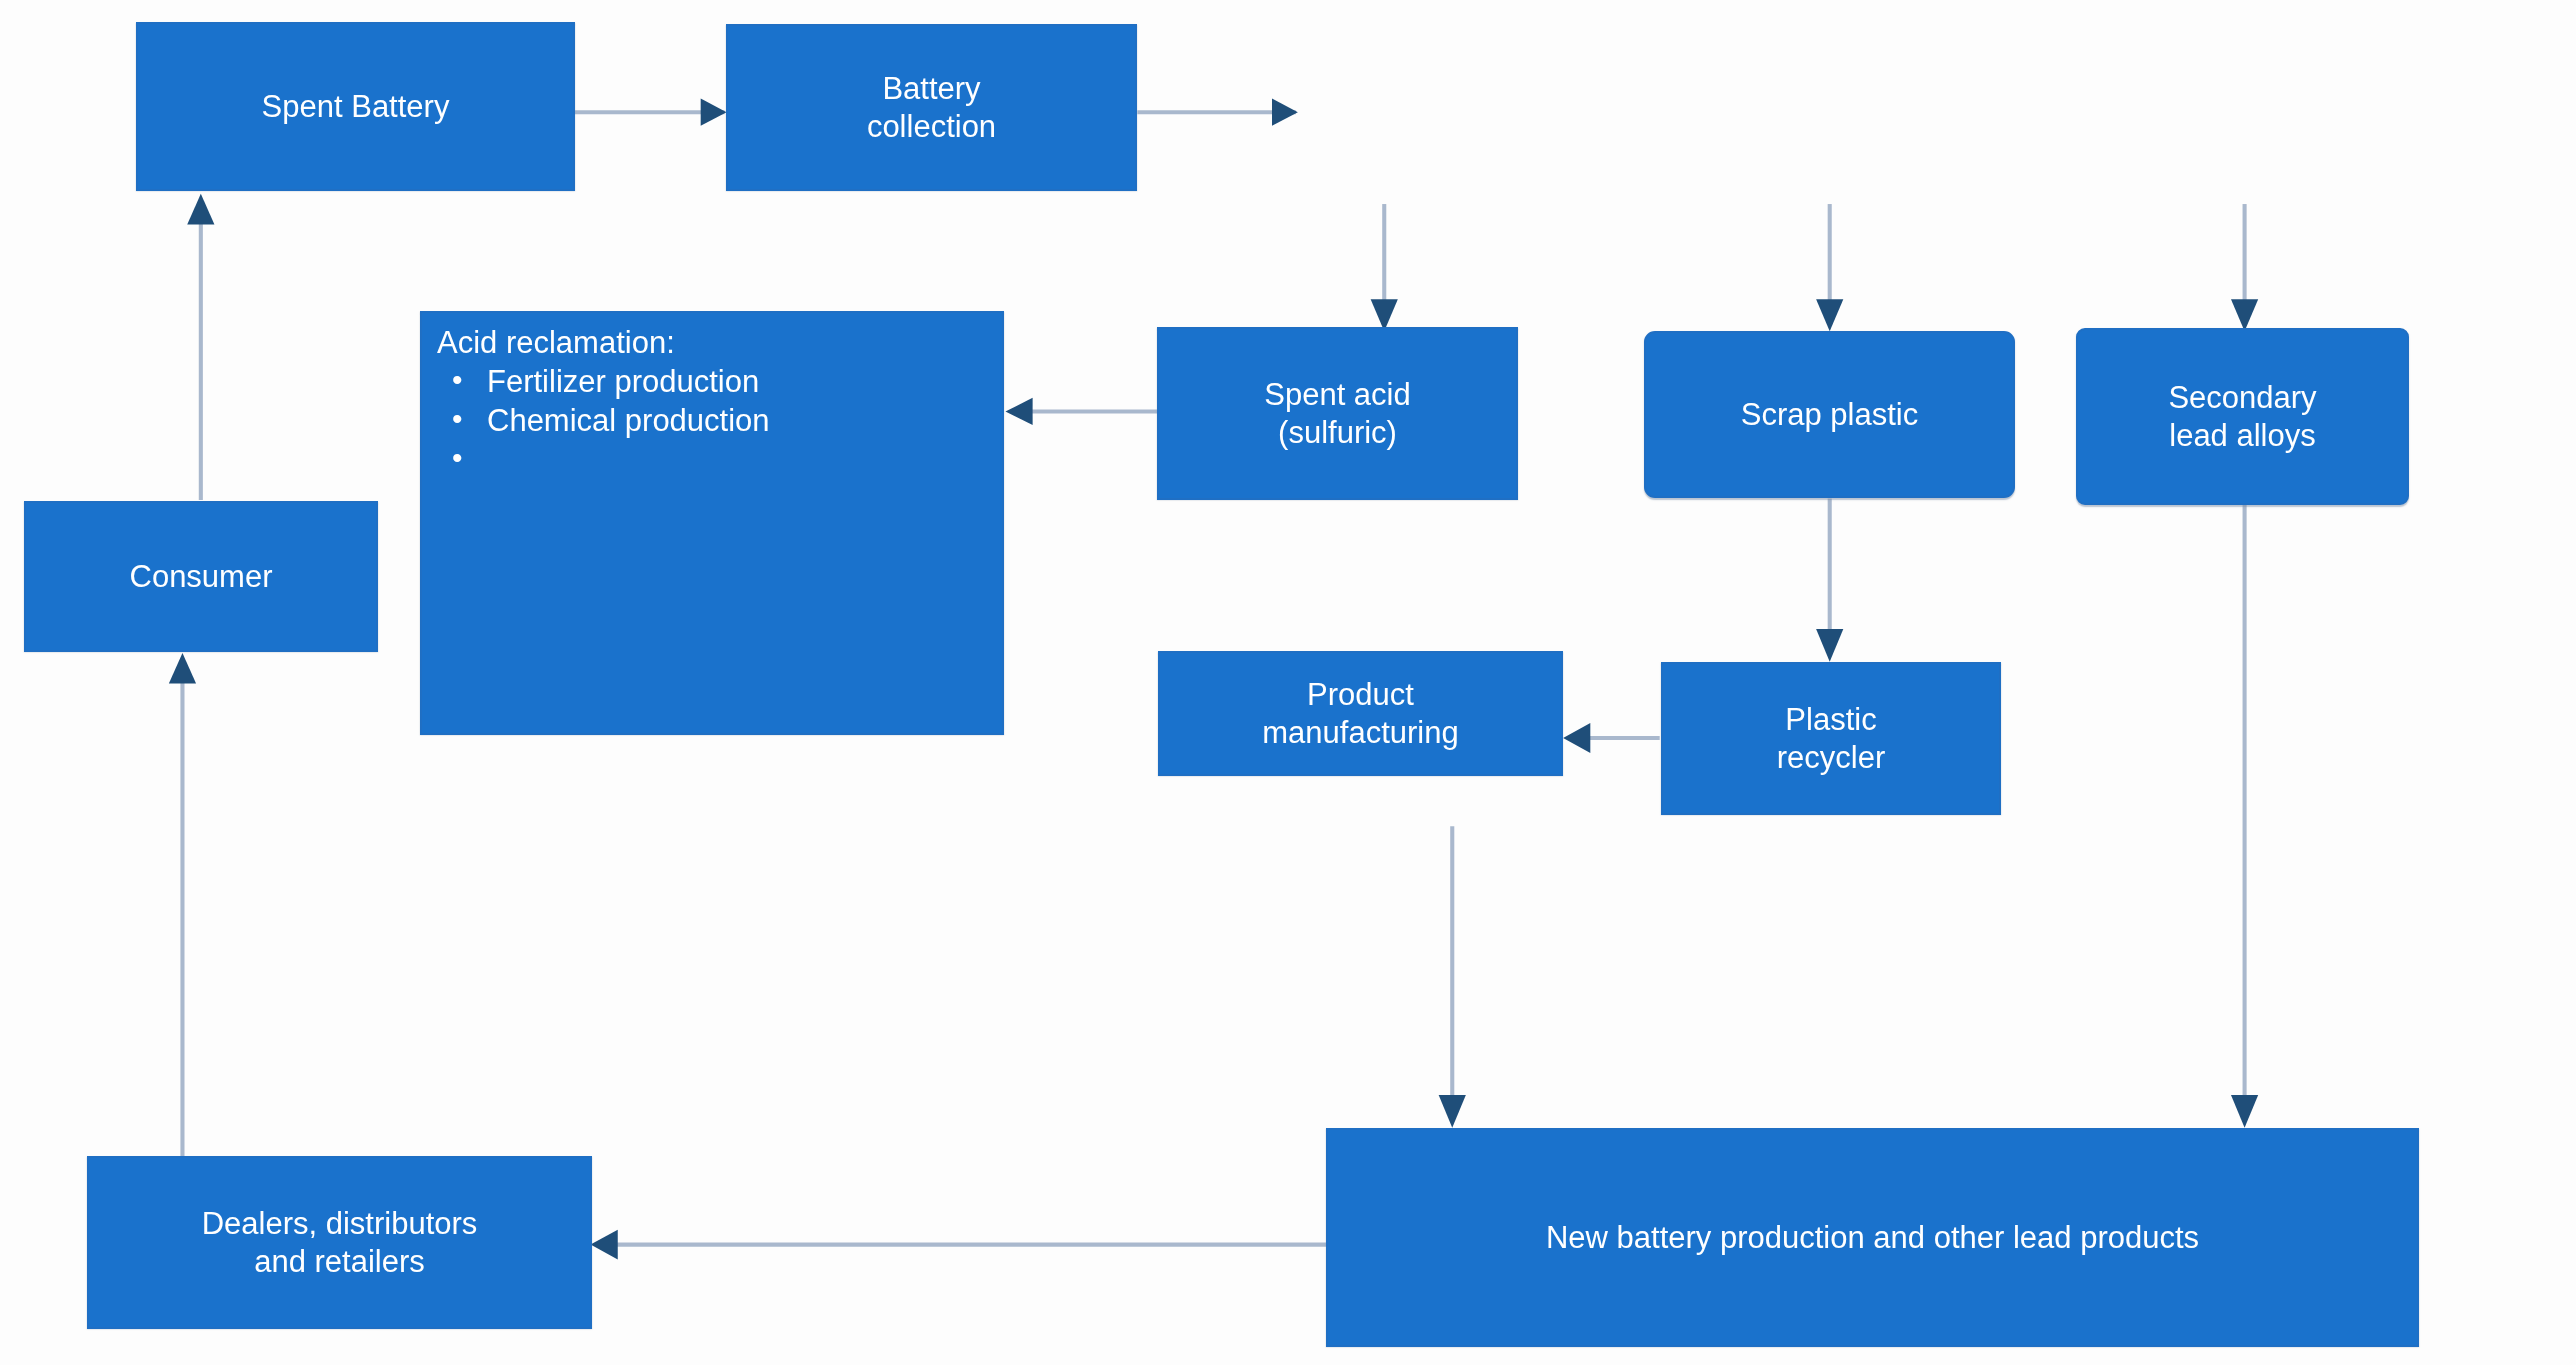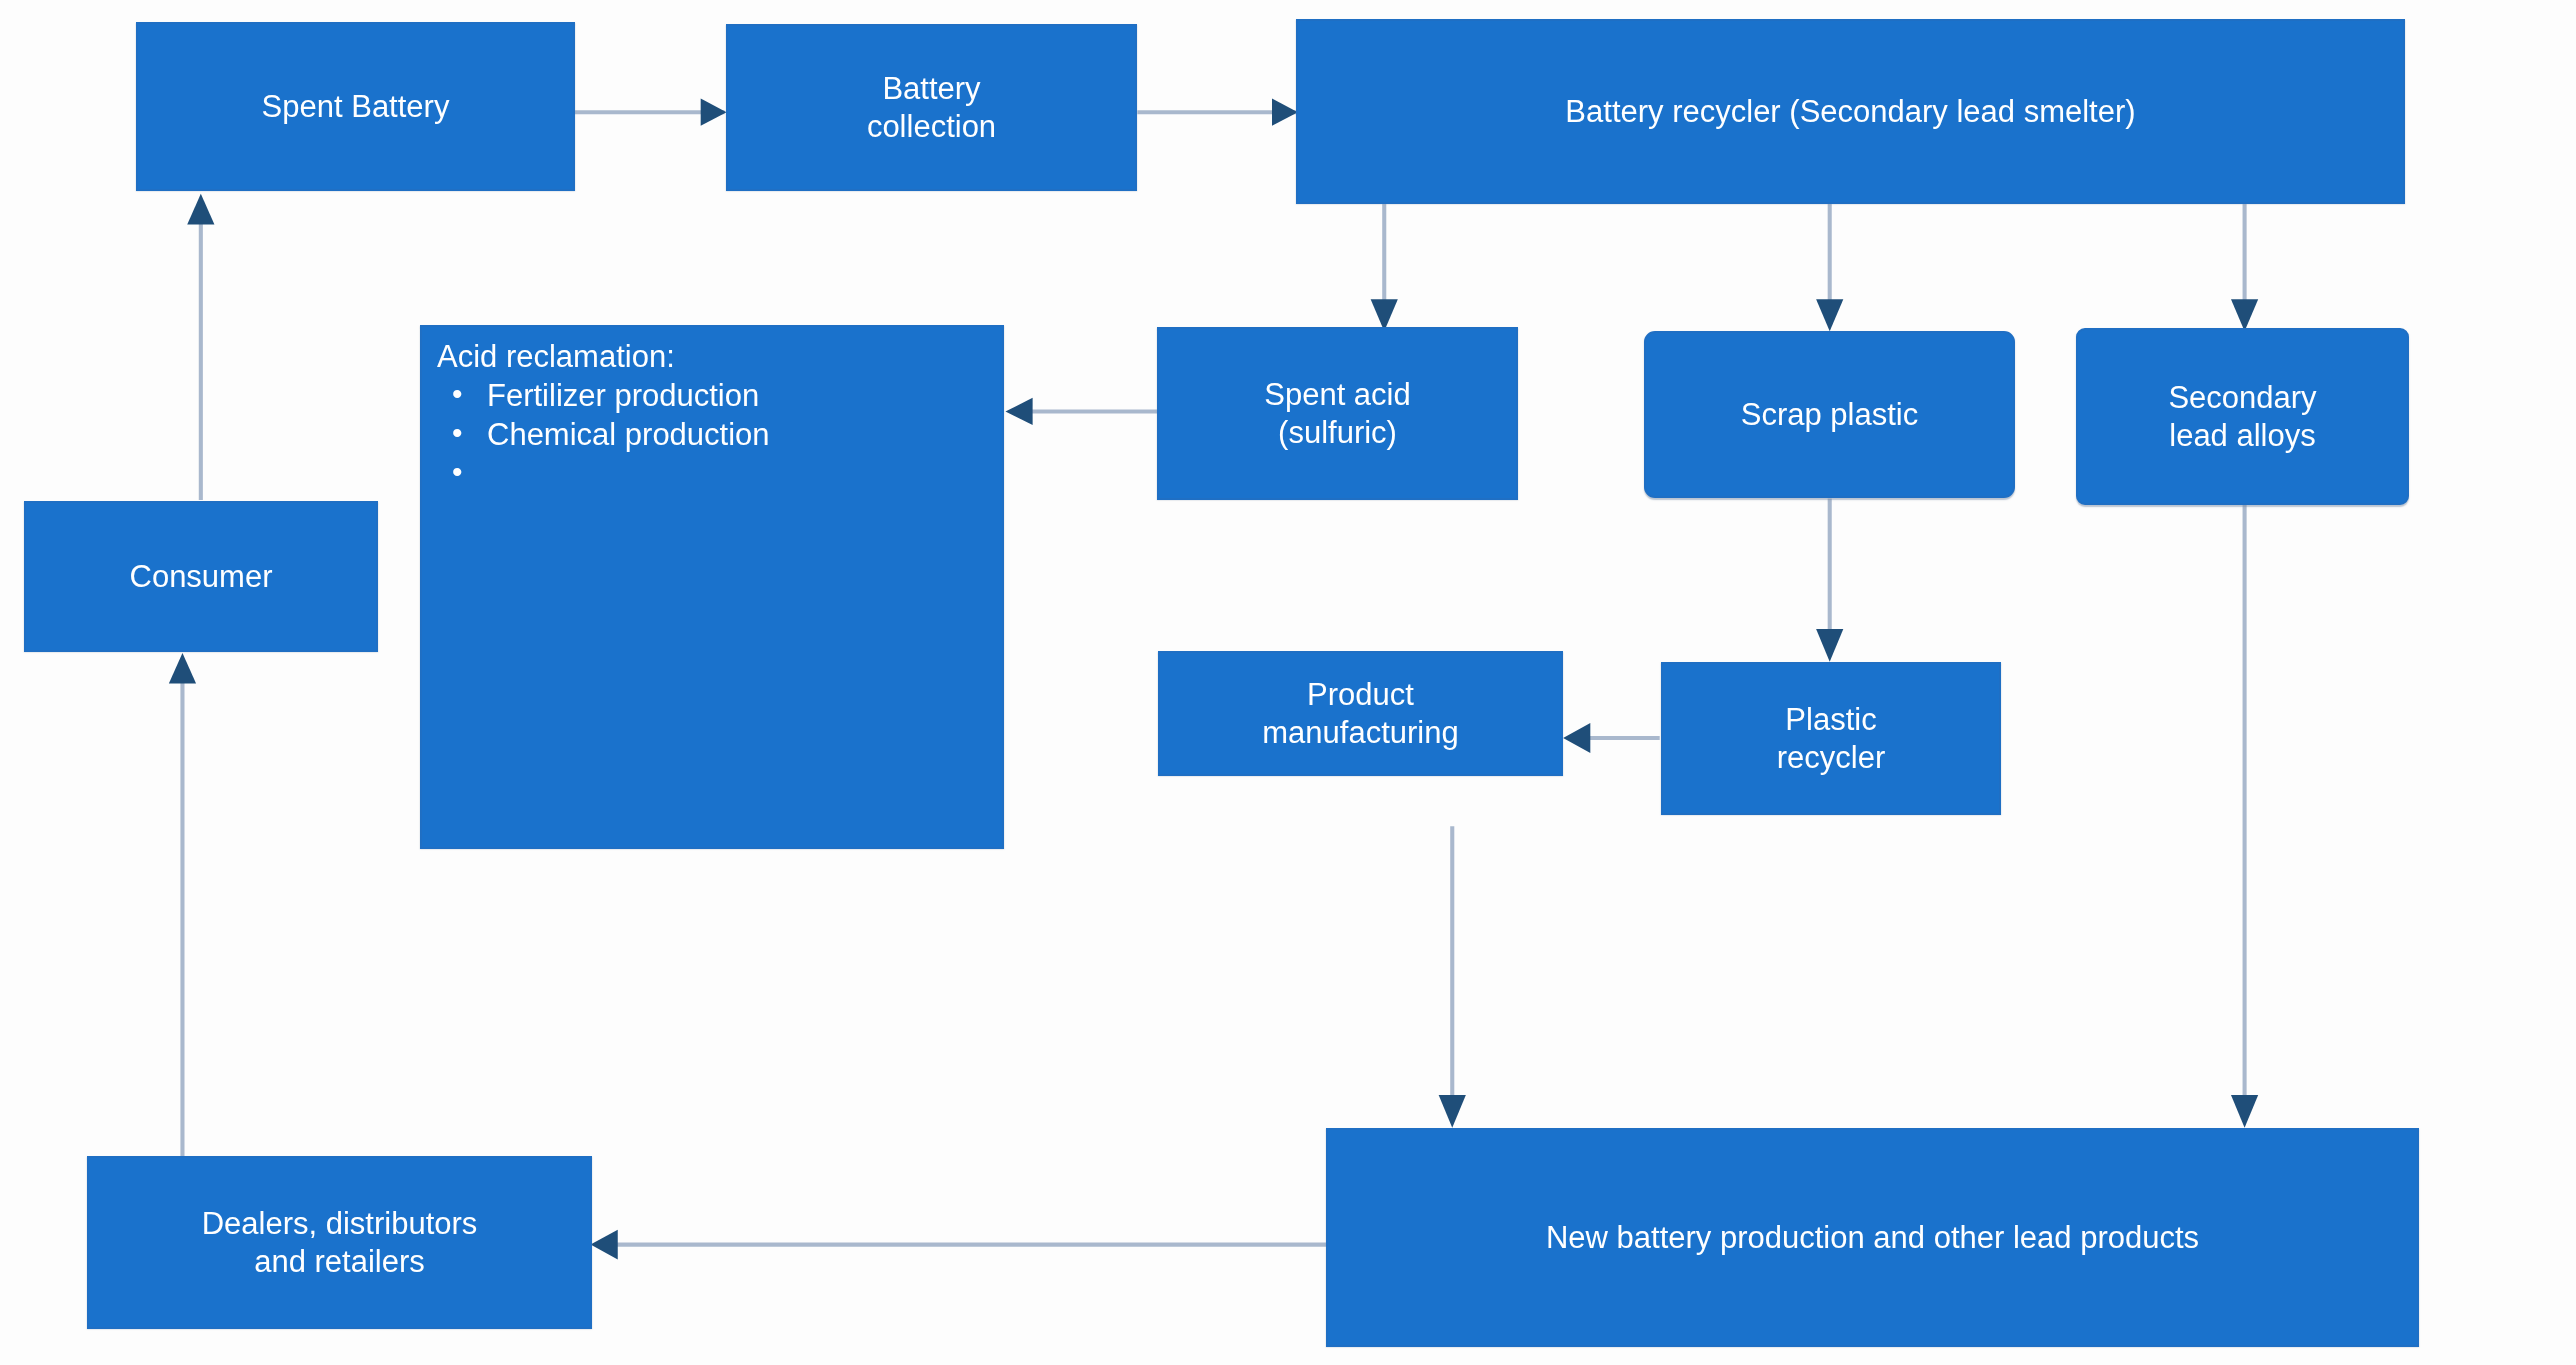--- a/index.html
+++ b/index.html
@@ -159,25 +159,22 @@
 
   <div class="node" style="left:136px; top:22px; width:439px; height:169px;">
     <span class="label">Spent Battery</span>
   </div>
 
   <div class="node" style="left:726px; top:24px; width:411px; height:167px;">
     <span class="label">Battery
 collection</span>
   </div>
 
-  <div class="node" style="left:1296px; top:19px; width:1109px; height:185px;">
-    <span class="label">Battery recycler (Secondary lead smelter)</span>
-  </div>
-
-  <div class="node listbox" style="left:420px; top:325px; width:584px; height:524px;">
+
+  <div class="node listbox" style="left:420px; top:311px; width:584px; height:424px;">
     <span class="heading">Acid reclamation:</span>
     <ul>
       <li>
         <span class="bullet">•</span>
         <span>Fertilizer production</span>
       </li>
       <li>
         <span class="bullet">•</span>
         <span>Chemical production</span>
       </li>

